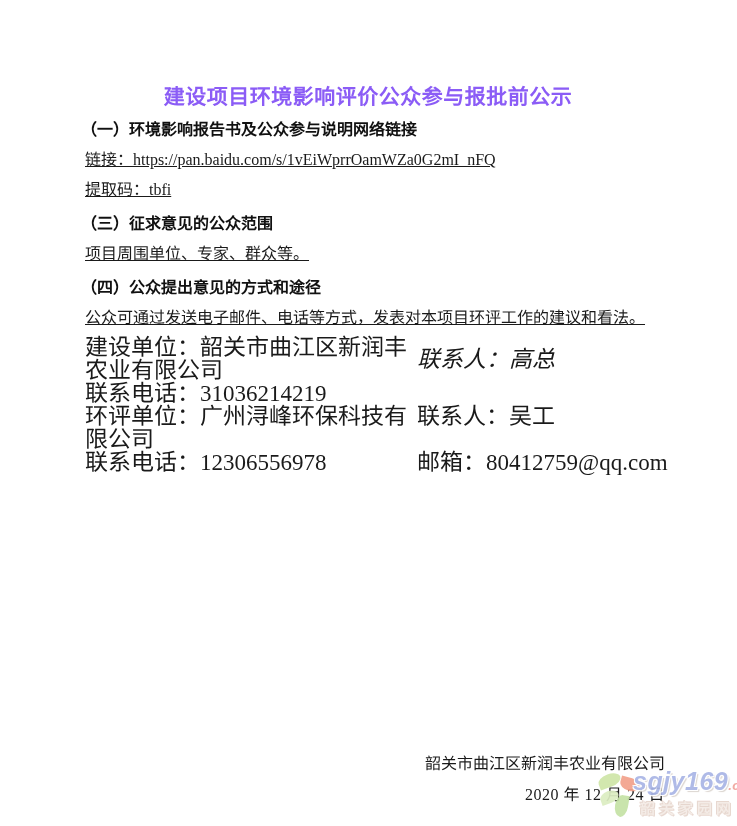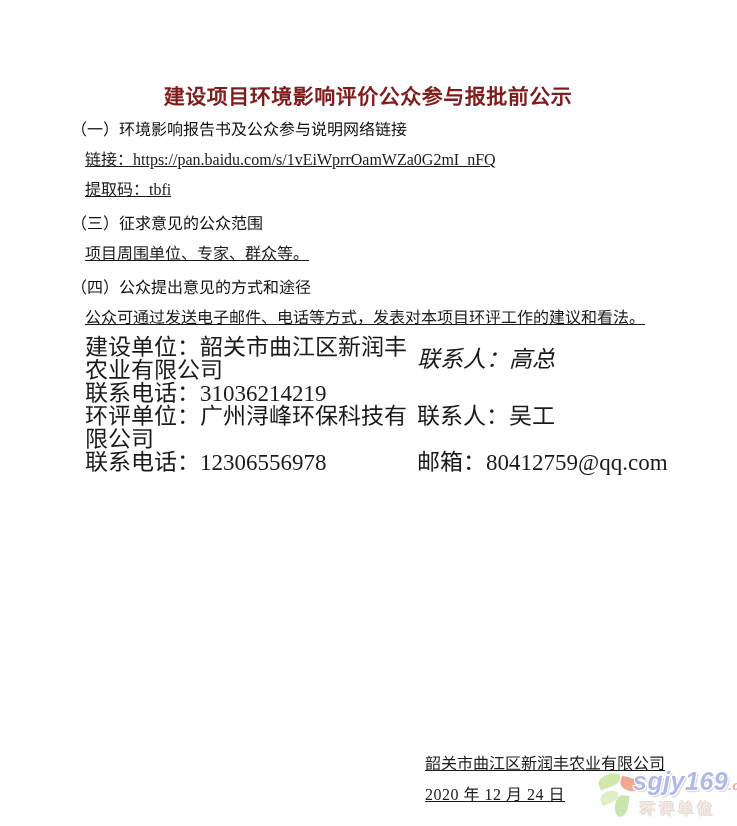--- a/index.html
+++ b/index.html
@@ -12,58 +12,57 @@
     color:#1a1a1a;
   }
   .doc{padding:83px 59px 0 58px;}
   .title{
     margin:0;
     font-size:21px;
     line-height:28px;
     font-weight:bold;
     text-align:center;
     letter-spacing:0.5px;
-    color:#7f1d1d;
+    color:#8b5cf6;
   }
   .intro{
     margin:45px 0 0 0;
     font-size:16px;
     line-height:29px;
     text-align:justify;
     text-indent:2em;
   }
   .sec-h{
-    margin:4px 0 0 13px;
+    margin:4px 0 0 23px;
     font-size:16px;
     line-height:30px;
-    font-weight:normal;
+    font-weight:bold;
     color:#111;
   }
   .sec-p{
     margin:0 0 0 27px;
     font-size:16px;
     line-height:30px;
     text-decoration:underline;
   }
   .contacts{
     margin:3px 0 16px 27px;
     display:grid;
     grid-template-columns:332px 1fr;
     font-size:23px;
     line-height:23px;
   }
   .contacts .cell{margin:0;}
   .contacts .r1{align-self:center;font-style:italic;}
   .footer{
     position:absolute;
     top:753px;left:425px;width:240px;
-    text-align:left;
+    text-align:right;
     font-size:16px;
     line-height:21px;
-    text-decoration:underline;
   }
   .footer .date{margin-top:10px;letter-spacing:0.5px;}
   
   .watermark{
     position:absolute;
     left:597px;top:770px;
     width:140px;height:56px;
     opacity:0.92;
     font-family:"Liberation Sans","DejaVu Sans",sans-serif;
   }
@@ -134,15 +133,15 @@
   <div class="watermark">
     <div class="flower">
       <span class="petal petal-tl"></span>
       <span class="petal petal-tr"></span>
       <span class="petal petal-bl"></span>
       <span class="petal petal-b"></span>
     </div>
     <div class="wm-site">
       <span>sgjy169</span><span class="wm-tld">.com</span>
     </div>
-    <div class="wm-caption">环评单位</div>
+    <div class="wm-caption">韶关家园网</div>
   </div>
 </div>
 
 </body></html>

